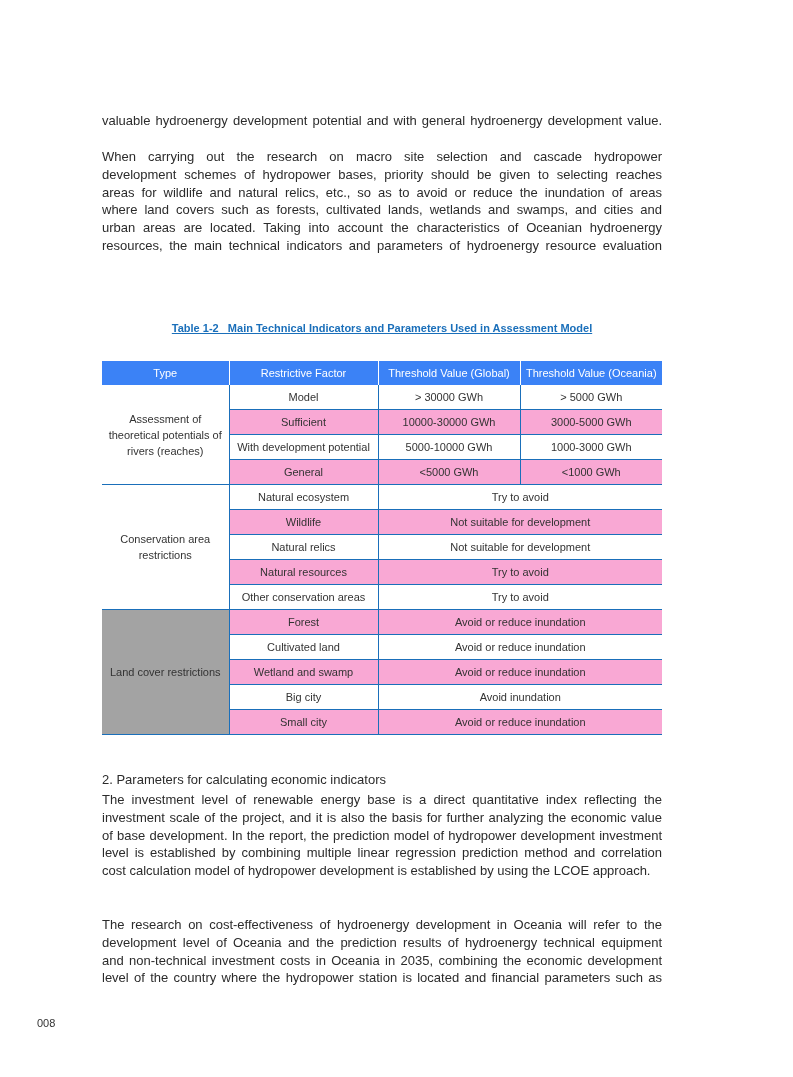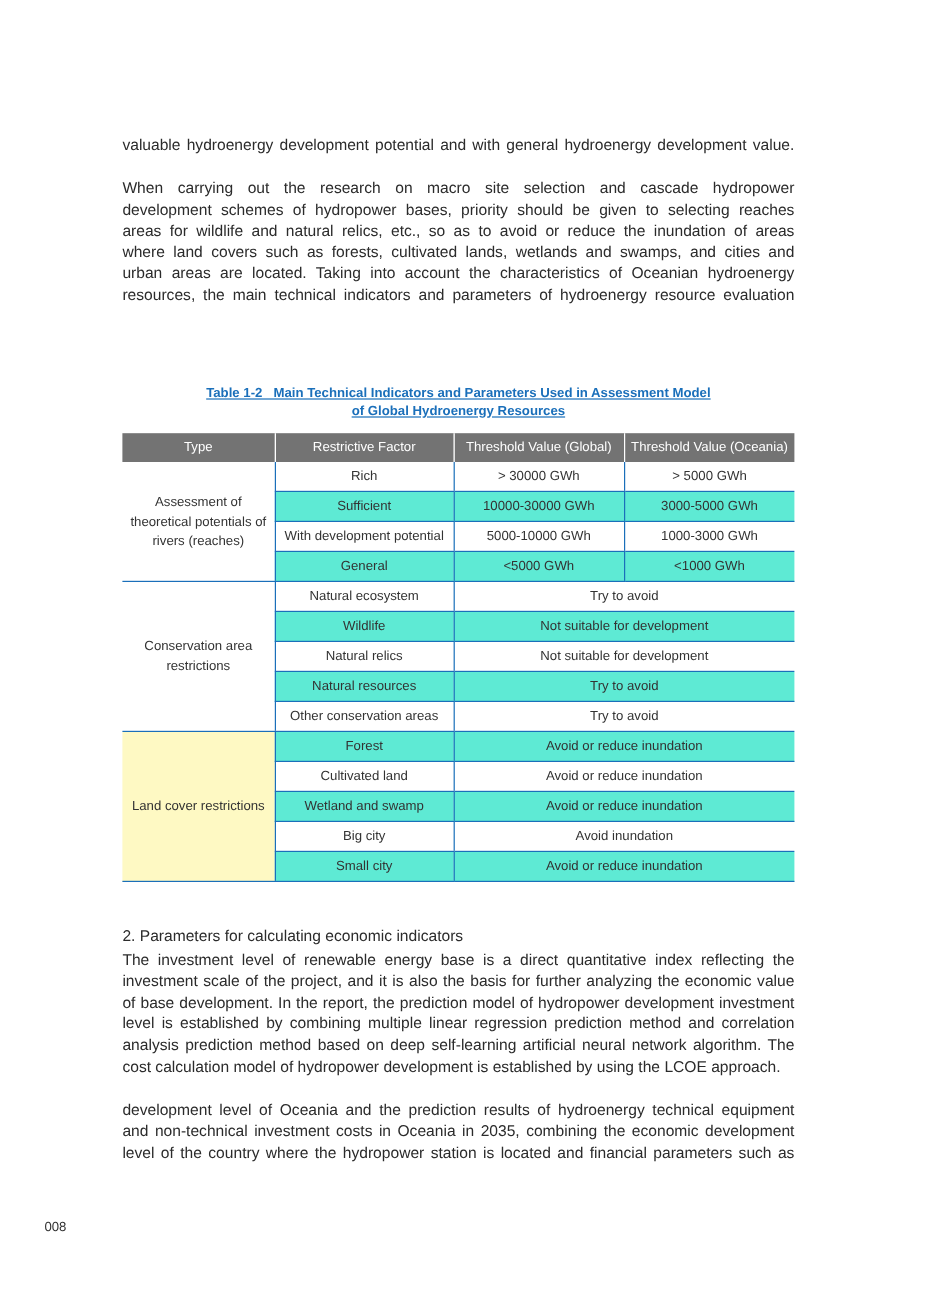--- a/index.html
+++ b/index.html
@@ -5,27 +5,27 @@
   html, body { margin: 0; padding: 0; background: #ffffff; }
   body { width: 793px; height: 1077px; position: relative; overflow: hidden;
          font-family: "Liberation Sans", sans-serif; color: #2b2b2b; }
   .p { position: absolute; left: 102px; width: 560px; font-size: 13px; line-height: 17.8px;
        text-align: justify; text-align-last: left; margin: 0; }
   .p-justify-all { text-align-last: justify; }
   .caption { position: absolute; left: 102px; width: 560px; text-align: center;
              color: #1a6fba; font-weight: bold; font-size: 11px; line-height: 15px; text-decoration: underline; }
   table.t { position: absolute; left: 102px; top: 361px; width: 560px; border-collapse: collapse;
             font-size: 11px; color: #333; table-layout: fixed; }
-  table.t th { background: #737373; color: #fff; font-weight: normal; height: 24px; padding: 0;
+  table.t th { background: #3b82f6; color: #fff; font-weight: normal; height: 24px; padding: 0;
                border-left: 1px solid #ffffff; text-align: center; font-size: 11px; }
   table.t th:first-child { border-left: none; }
   table.t td { height: 24px; padding: 0; text-align: center; border-bottom: 1px solid #1a6fba;
                border-left: 1px solid #1a6fba; }
   table.t td.type { border-left: none; line-height: 16px; padding: 0 2px; }
-  table.t tr.shade td.f, table.t tr.shade td.v { background: #5eead4; }
+  table.t tr.shade td.f, table.t tr.shade td.v { background: #f9a8d4; }
   .pageno { position: absolute; left: 37px; top: 1017px; font-size: 11px; color: #333; }
   .h2 { position: absolute; left: 102px; top: 772px; font-size: 13px; color: #2b2b2b; }
 </style>
 </head>
 <body>
 
 <div class="p" style="top:112px;">
   <div class="p-justify-all">valuable hydroenergy development potential and with general hydroenergy development value.</div>
 </div>
 
@@ -33,21 +33,20 @@
   <div class="p-justify-all">When carrying out the research on macro site selection and cascade hydropower</div>
   <div class="p-justify-all">development schemes of hydropower bases, priority should be given to selecting reaches</div>
   <div class="p-justify-all">areas for wildlife and natural relics, etc., so as to avoid or reduce the inundation of areas</div>
   <div class="p-justify-all">where land covers such as forests, cultivated lands, wetlands and swamps, and cities and</div>
   <div class="p-justify-all">urban areas are located. Taking into account the characteristics of Oceanian hydroenergy</div>
   <div class="p-justify-all">resources, the main technical indicators and parameters of hydroenergy resource evaluation</div>
 </div>
 
 <div class="caption" style="top:321px;">
   <div style="white-space:pre;">Table 1-2   Main Technical Indicators and Parameters Used in Assessment Model</div>
-  <div>of Global Hydroenergy Resources</div>
 </div>
 
 <table class="t">
   <colgroup>
     <col style="width:127px">
       <col style="width:149px">
       <col style="width:142px">
       <col style="width:142px">
   </colgroup>
   <thead>
@@ -55,21 +54,21 @@
       <th>Type</th>
       <th>Restrictive Factor</th>
       <th>Threshold Value (Global)</th>
       <th>Threshold Value (Oceania)</th>
     </tr>
   </thead>
   <tbody>
 
     <tr>
       <td class="type" rowspan="4">Assessment of theoretical potentials of rivers (reaches)</td>
-      <td class="f">Rich</td>
+      <td class="f">Model</td>
       <td class="v">&gt; 30000 GWh</td>
       <td class="v">&gt; 5000 GWh</td>
     </tr>
     <tr class="shade">
       <td class="f">Sufficient</td>
       <td class="v">10000-30000 GWh</td>
       <td class="v">3000-5000 GWh</td>
     </tr>
     <tr>
       <td class="f">With development potential</td>
@@ -98,21 +97,21 @@
     <tr class="shade">
       <td class="f">Natural resources</td>
       <td class="v" colspan="2">Try to avoid</td>
     </tr>
     <tr>
       <td class="f">Other conservation areas</td>
       <td class="v" colspan="2">Try to avoid</td>
     </tr>
 
     <tr class="shade">
-      <td class="type" rowspan="5" style="background:#fef9c3;">Land cover restrictions</td>
+      <td class="type" rowspan="5" style="background:#a3a3a3;">Land cover restrictions</td>
       <td class="f">Forest</td>
       <td class="v" colspan="2">Avoid or reduce inundation</td>
     </tr>
     <tr>
       <td class="f">Cultivated land</td>
       <td class="v" colspan="2">Avoid or reduce inundation</td>
     </tr>
     <tr class="shade">
       <td class="f">Wetland and swamp</td>
       <td class="v" colspan="2">Avoid or reduce inundation</td>
@@ -128,23 +127,23 @@
   </tbody>
 </table>
 
 <div class="h2">2. Parameters for calculating economic indicators</div>
 
 <div class="p" style="top:791px;">
   <div class="p-justify-all">The investment level of renewable energy base is a direct quantitative index reflecting the</div>
   <div class="p-justify-all">investment scale of the project, and it is also the basis for further analyzing the economic value</div>
   <div class="p-justify-all">of base development. In the report, the prediction model of hydropower development investment</div>
   <div class="p-justify-all">level is established by combining multiple linear regression prediction method and correlation</div>
-  <div class="p-justify-all">analysis prediction method based on deep self-learning artificial neural network algorithm. The</div>
   <div>cost calculation model of hydropower development is established by using the LCOE approach.</div>
 </div>
 
 <div class="p" style="top:916px;">
+  <div class="p-justify-all">The research on cost-effectiveness of hydroenergy development in Oceania will refer to the</div>
   <div class="p-justify-all">development level of Oceania and the prediction results of hydroenergy technical equipment</div>
   <div class="p-justify-all">and non-technical investment costs in Oceania in 2035, combining the economic development</div>
   <div class="p-justify-all">level of the country where the hydropower station is located and financial parameters such as</div>
 </div>
 
 <div class="pageno">008</div>
 
 </body></html>

